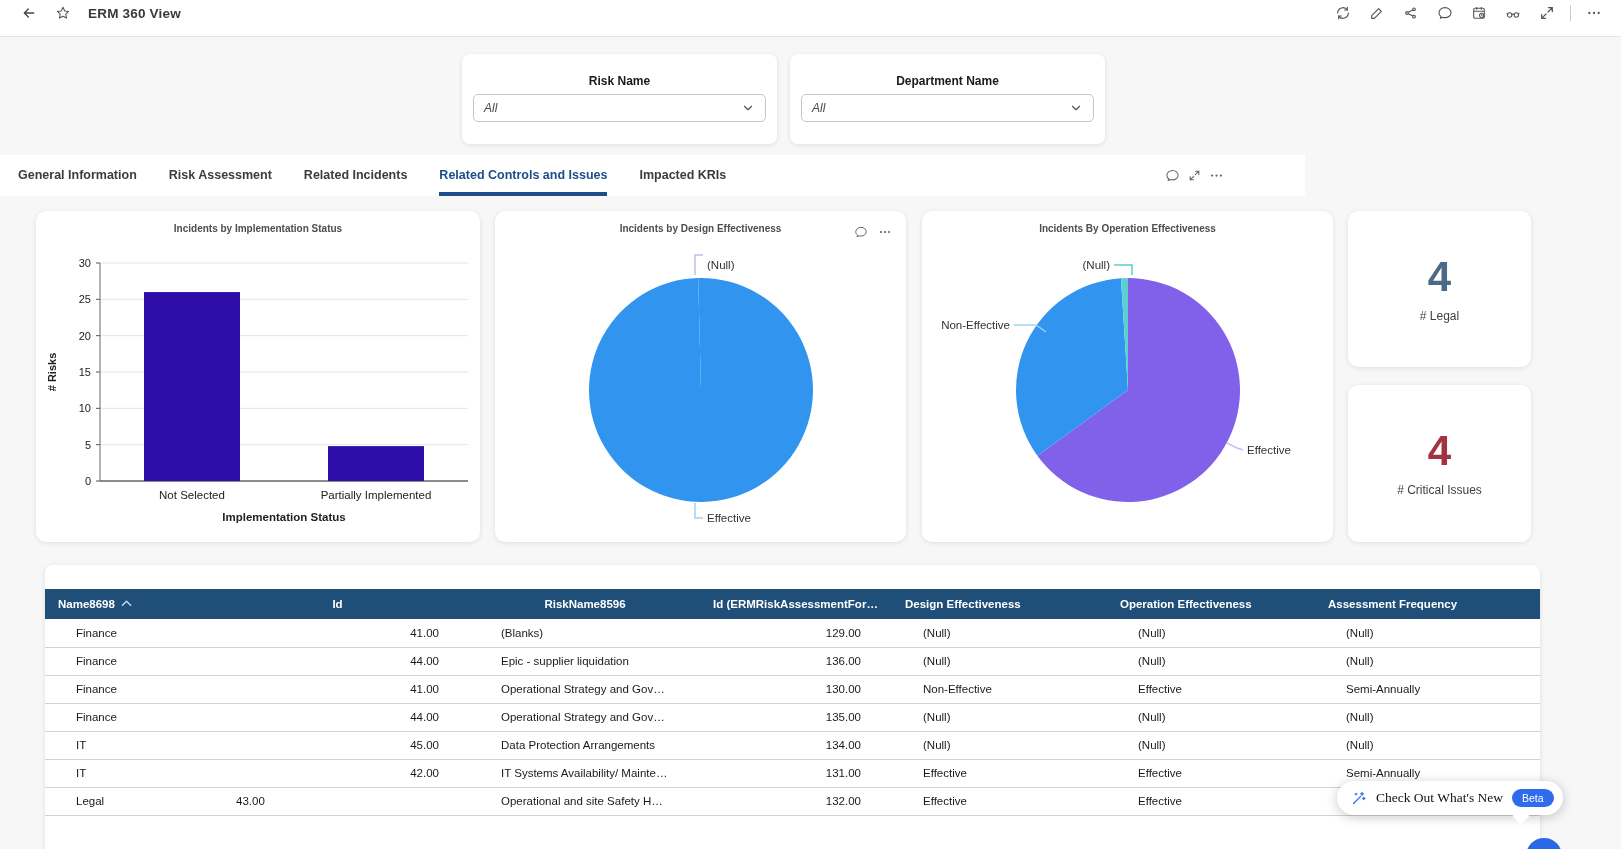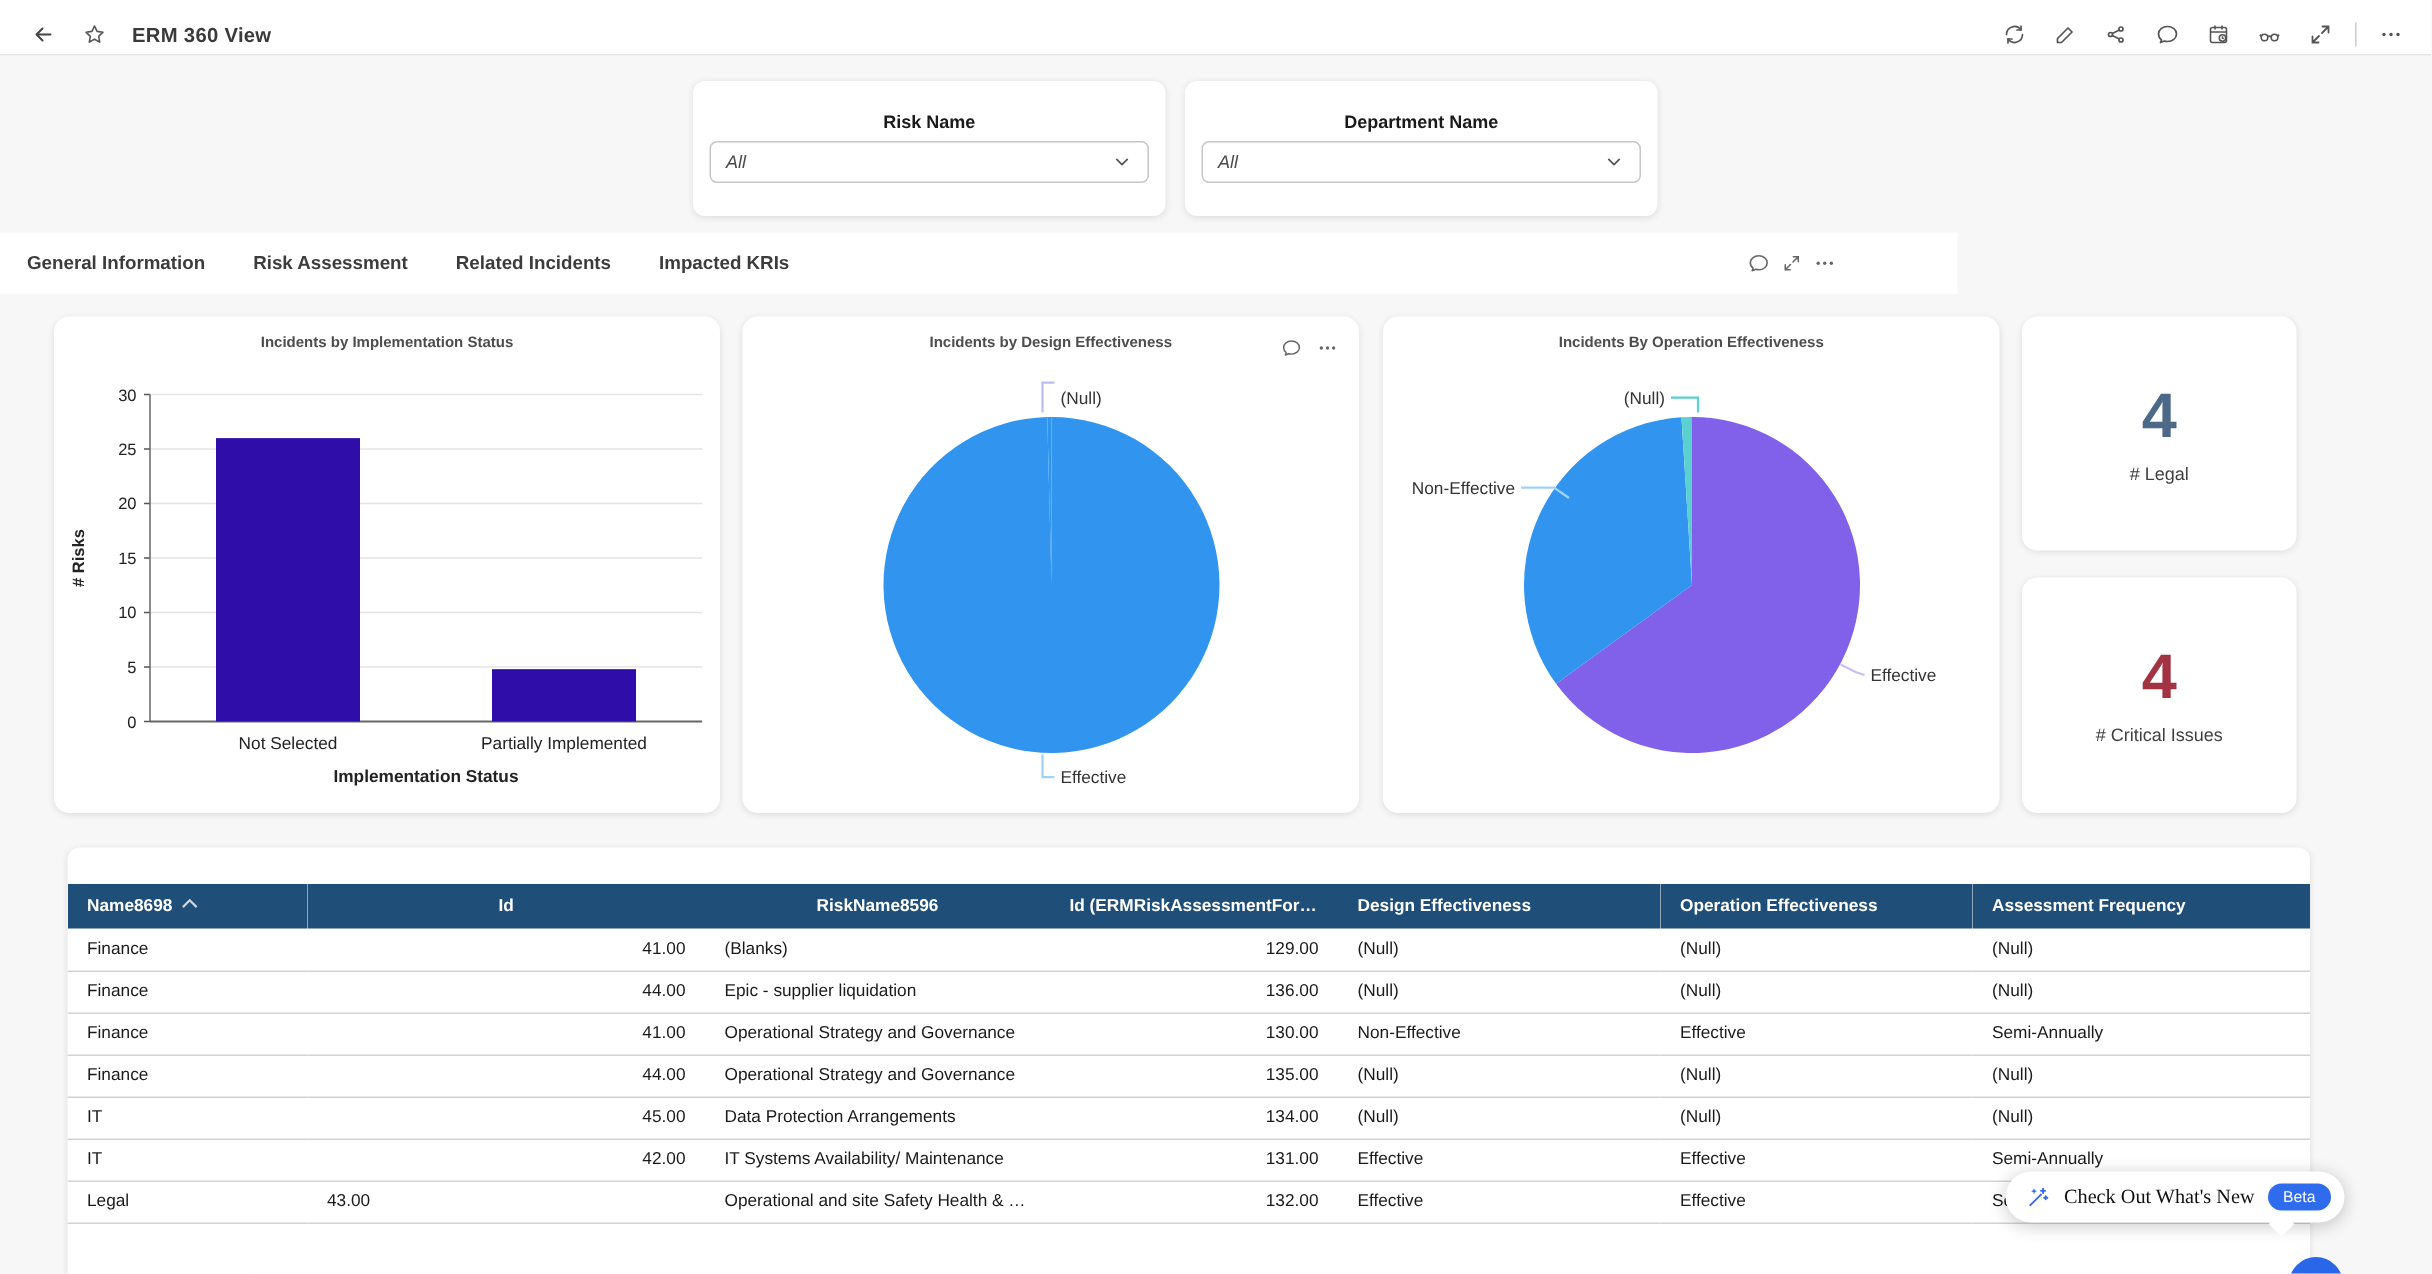--- a/index.html
+++ b/index.html
@@ -8,21 +8,21 @@
     font-family:"Liberation Sans","DejaVu Sans",sans-serif;
     background:var(--page_bg,#f7f7f8);
     position:relative; color:#222;
   }
   svg { display:block; }
 
   
   .topbar {
     position:absolute; left:0; top:0; width:1621px; height:37px;
     background:#fff; border-bottom:1px solid #e4e4e4;
-    display:flex; align-items:flex-end; z-index:30;
+    display:flex; align-items:flex-start; z-index:30;
   }
   .topbar .icon-btn { width:34px; height:26px; display:flex; align-items:center; justify-content:center; cursor:pointer; }
   .topbar .icon-btn svg { width:16px; height:16px; }
   .tb-left { display:flex; align-items:center; padding-left:12px; }
   .tb-title { font-size:13.5px; font-weight:bold; color:#3a3a3a; margin-left:8px; letter-spacing:.2px; }
   .tb-right { margin-left:auto; display:flex; align-items:center; padding-right:10px; }
   .tb-divider { width:1px; height:16px; background:#ccc; margin:0 6px; }
 
   
   .filter-card {
@@ -70,21 +70,21 @@
   .kpi-label { text-align:center; font-size:12px; color:#3f3f3f; margin-top:8px; }
 
   
   .table-card { left:45px; top:565px; width:1495px; height:315px; border-radius:8px; padding-top:24px; overflow:hidden; }
   table.grid { width:100%; border-collapse:collapse; table-layout:fixed; }
   table.grid th {
     background:var(--navy,#1f4e78); color:#fff; font-size:11.5px; font-weight:bold;
     height:30px; padding:0 13px; white-space:nowrap; overflow:hidden; text-overflow:ellipsis; cursor:pointer;
   }
   table.grid td {
-    font-size:11.5px; color:#1a1a1a; height:28px; padding:0 13px;
+    font-size:11.5px; color:#1a1a1a; height:28px; padding:0 31px;
     border-bottom:1px solid #d2d2d2; white-space:nowrap; overflow:hidden; text-overflow:ellipsis;
     background:#fff;
   }
   .sort-caret { display:inline-block; margin-left:6px; vertical-align:1px; }
 
   
   .chart-svg { position:absolute; left:0; top:0; }
   .callout-text { font-size:11.5px; fill:#333; }
 
   
@@ -192,20 +192,21 @@
         </svg>
     </span>
   </div>
 </div>
 
 <div class="tabstrip">
   <div style="display:flex" id="tab-list">
       <div class="tab">General Information</div>
       <div class="tab">Risk Assessment</div>
       <div class="tab">Related Incidents</div>
+      <div class="tab active">Related Controls and Issues</div>
       <div class="tab">Impacted KRIs</div>
     </div>
   <div class="tabstrip-icons">
     <span class="icon-btn">
       <svg width="15" height="15" viewBox="0 0 24 24" fill="none" stroke="#666" stroke-width="1.7" stroke-linejoin="round">
           <path d="M21 11.5c0 4.1-4 7.5-9 7.5-1.1 0-2.2-.2-3.2-.5L5 20l1-2.6C4.2 16 3 13.9 3 11.5 3 7.4 7 4 12 4s9 3.4 9 7.5z"></path>
         </svg>
     </span>
     <span class="icon-btn">
       <svg width="13" height="13" viewBox="0 0 24 24" fill="none" stroke="#666" stroke-width="1.9" stroke-linecap="round">

